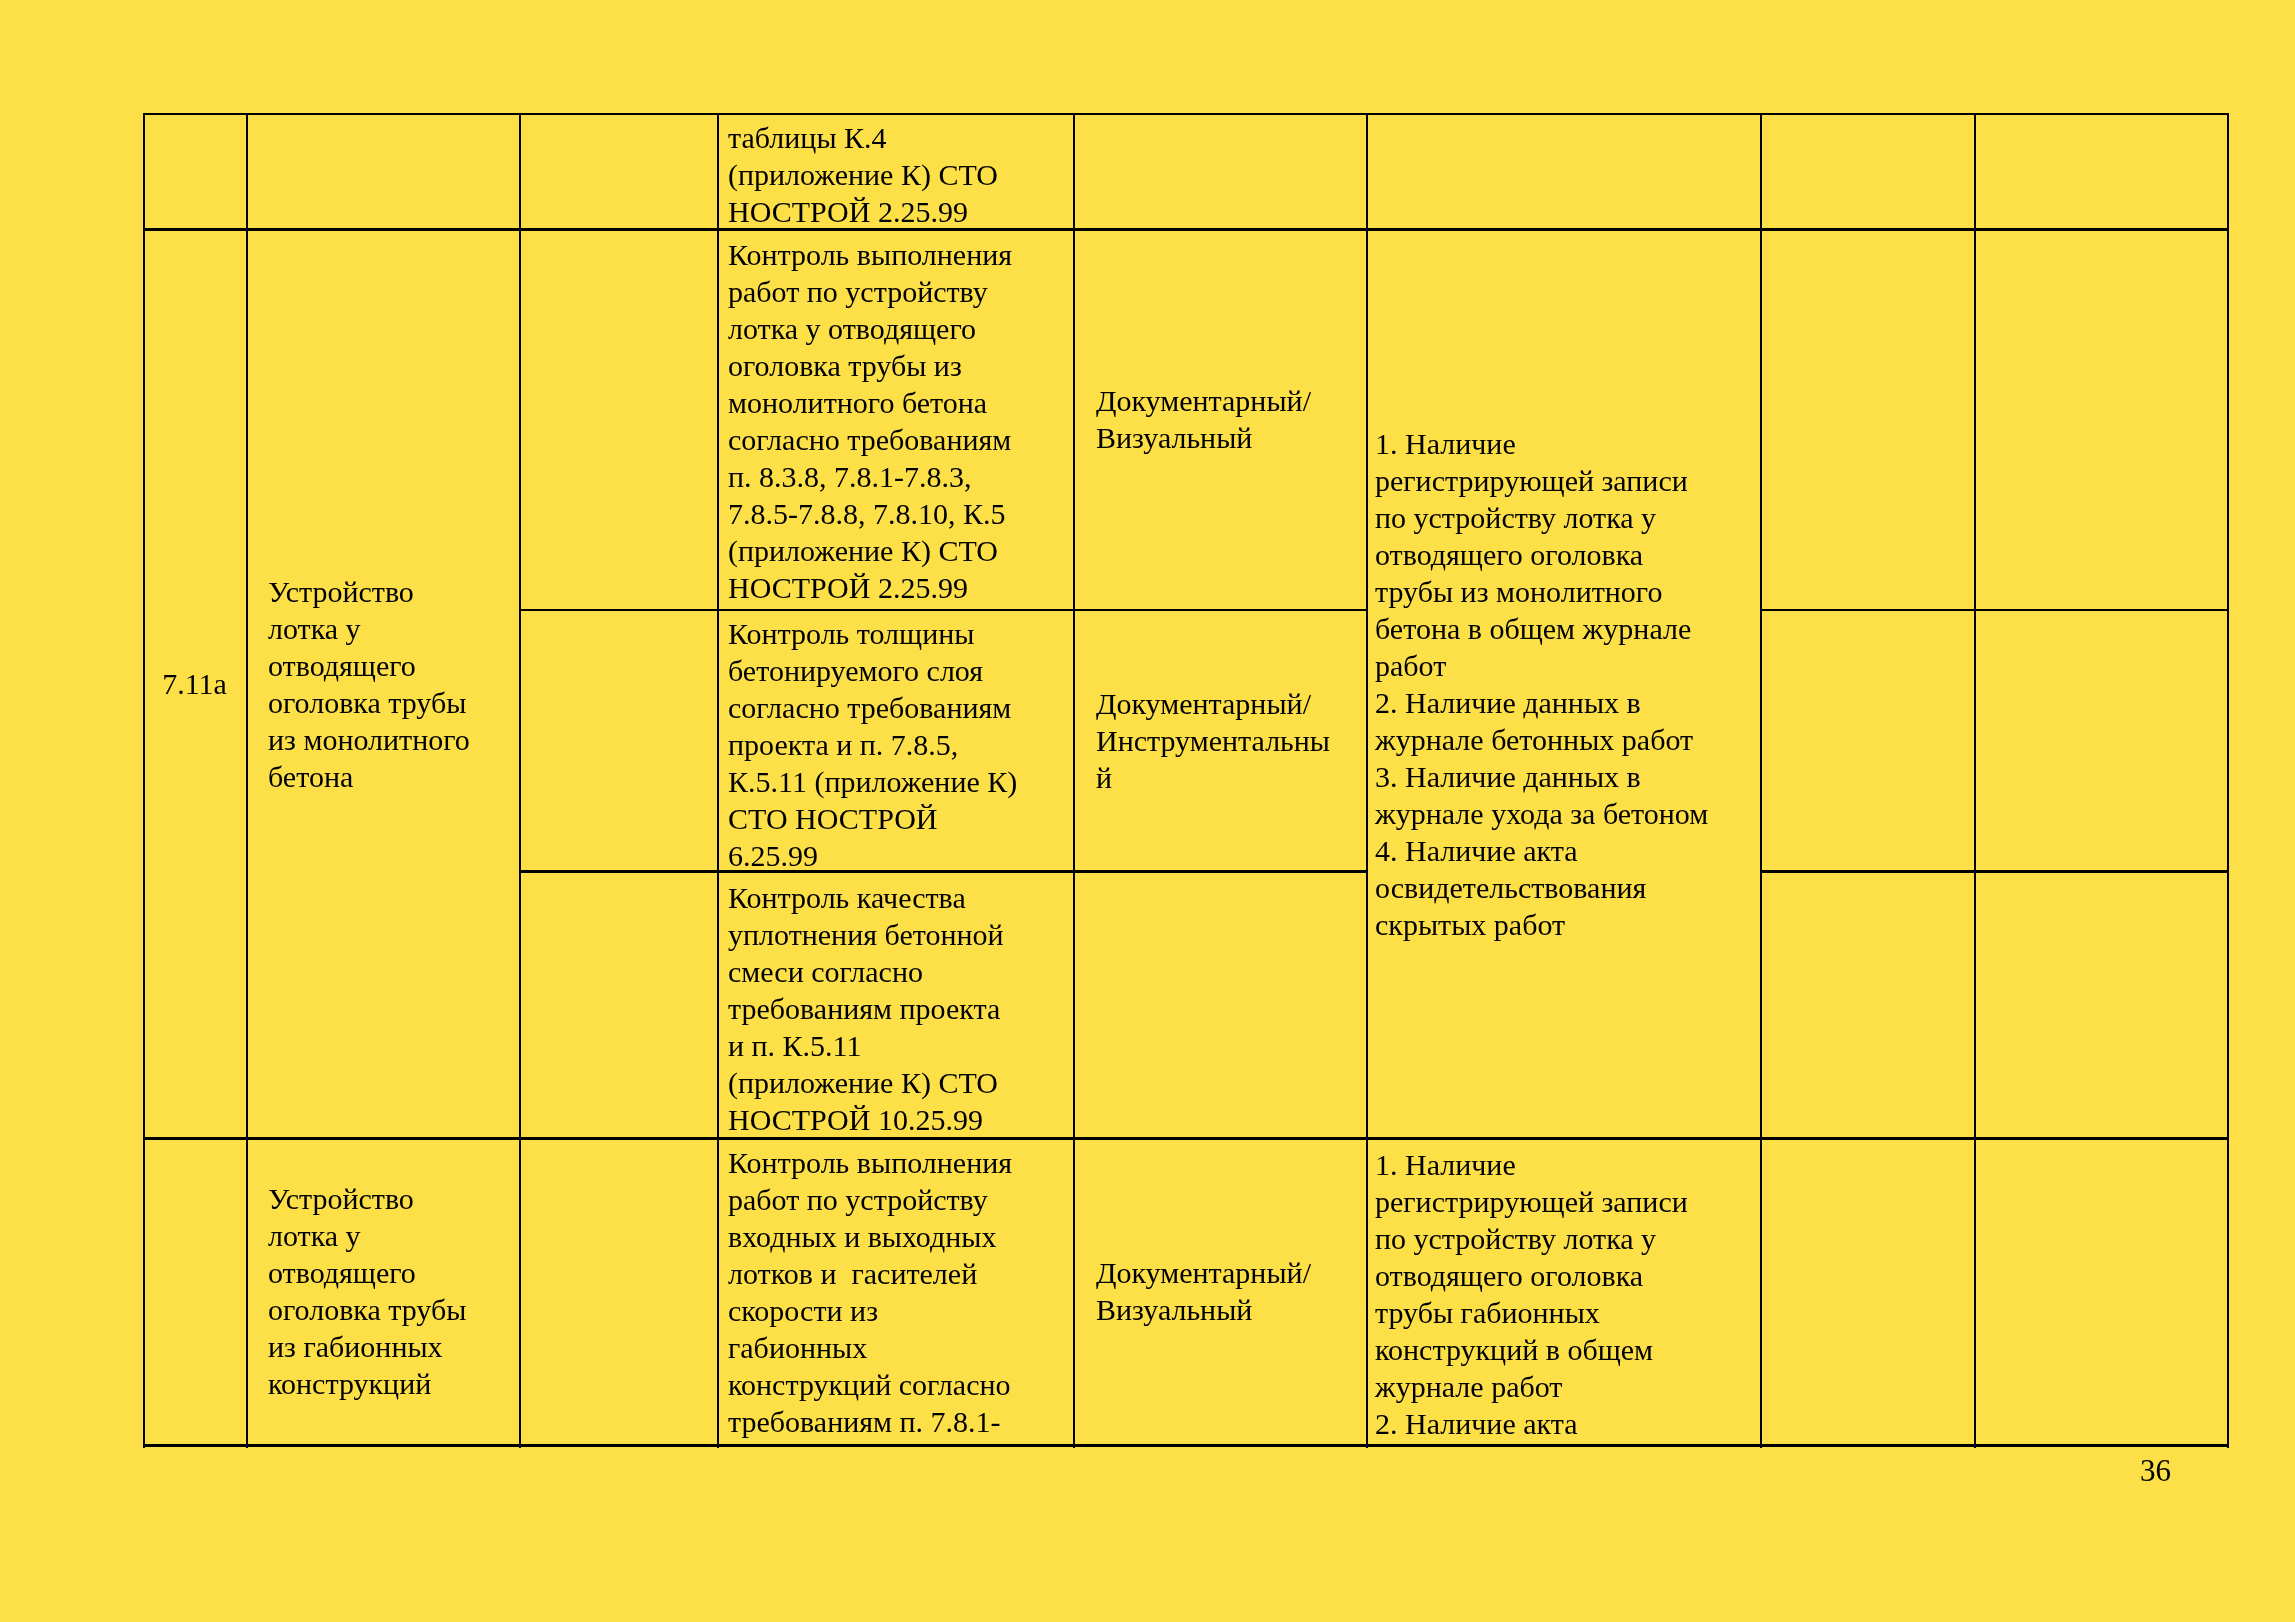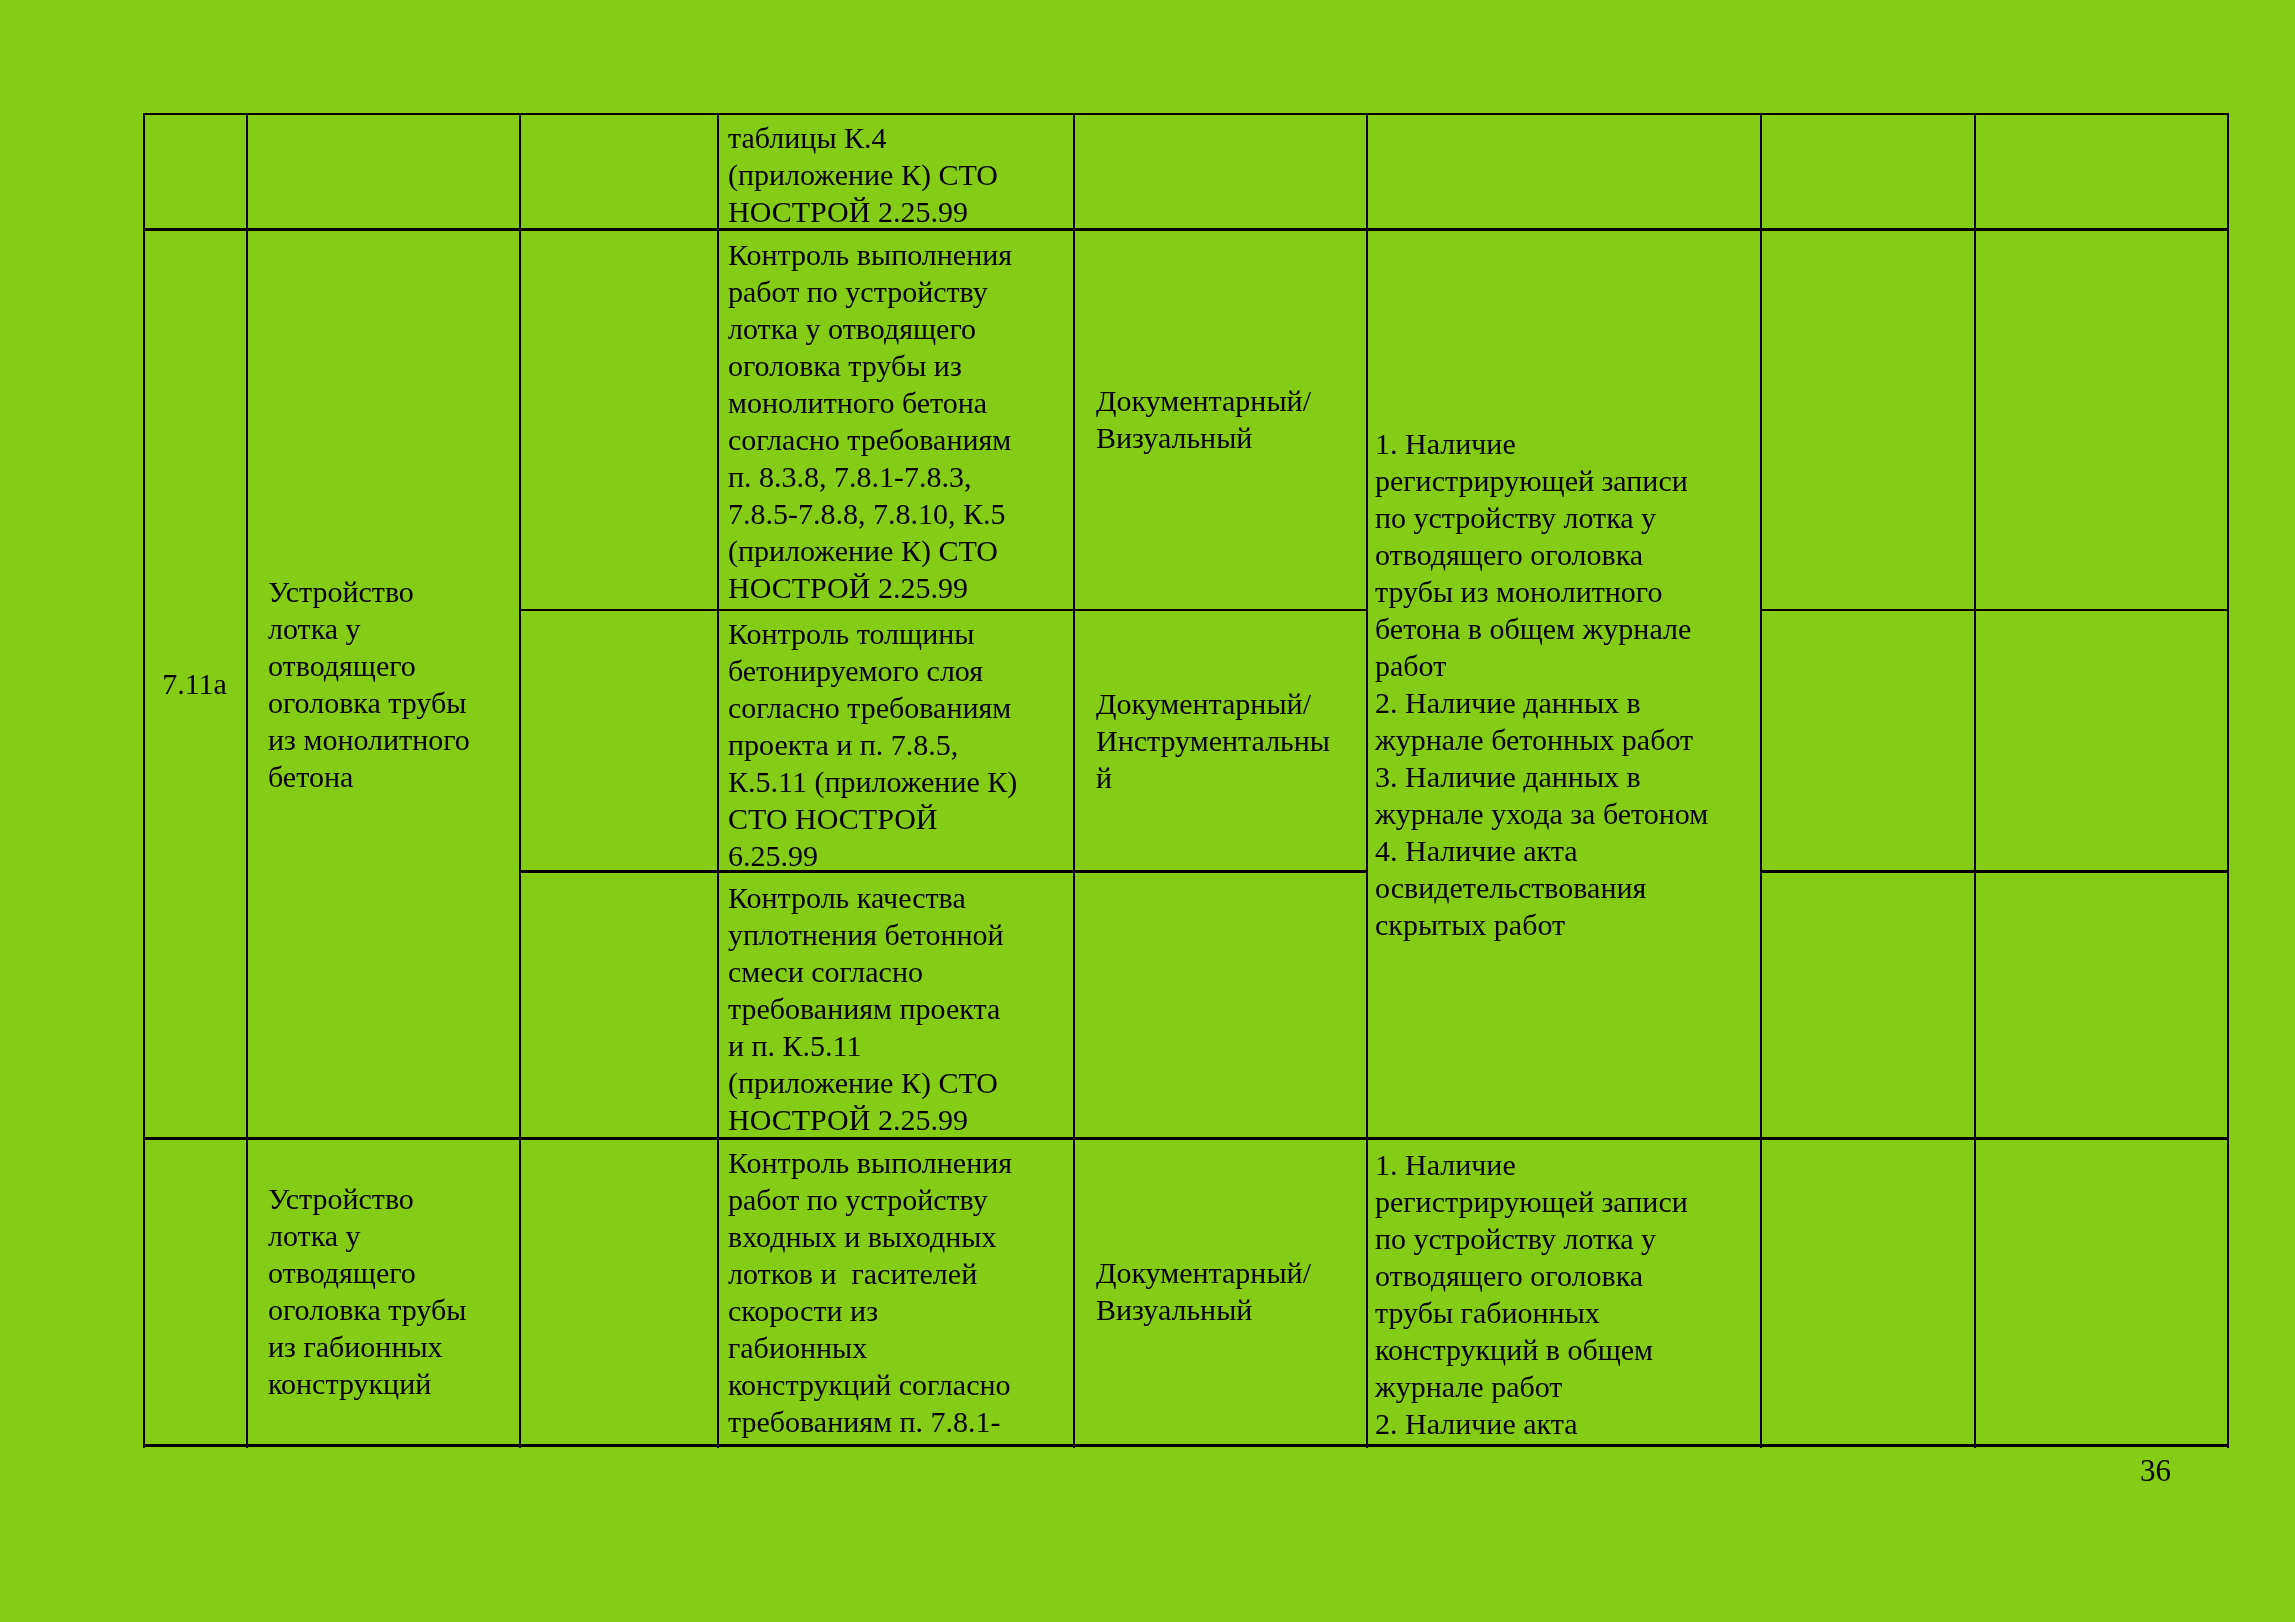--- a/index.html
+++ b/index.html
@@ -4,21 +4,21 @@
 <style>
   html, body {
     margin: 0;
     padding: 0;
     background: #ffffff;
   }
   .page {
     position: relative;
     width: 2295px;
     height: 1622px;
-    background: #84cc16;
+    background: #fde047;
     font-family: "Liberation Serif", "DejaVu Serif", serif;
     color: #000000;
     overflow: hidden;
   }
   .vline {
     position: absolute;
     width: 2px;
     background: #000000;
   }
   .hline {
@@ -109,21 +109,21 @@
   <div class="cell v-center" style="left:1096px; top:611px; width:268px; height:258px;">Документарный/
 Инструментальны
 й</div>
 
   <div class="cell" style="left:728px; top:879px; width:344px; height:255px;">Контроль качества
 уплотнения бетонной
 смеси согласно
 требованиям проекта
 и п. К.5.11
 (приложение К) СТО
-НОСТРОЙ 2.25.99</div>
+НОСТРОЙ 10.25.99</div>
 
 
   <div class="cell v-center" style="left:1375px; top:232px; width:382px; height:903px;">1. Наличие
 регистрирующей записи
 по устройству лотка у
 отводящего оголовка
 трубы из монолитного
 бетона в общем журнале
 работ
 2. Наличие данных в

